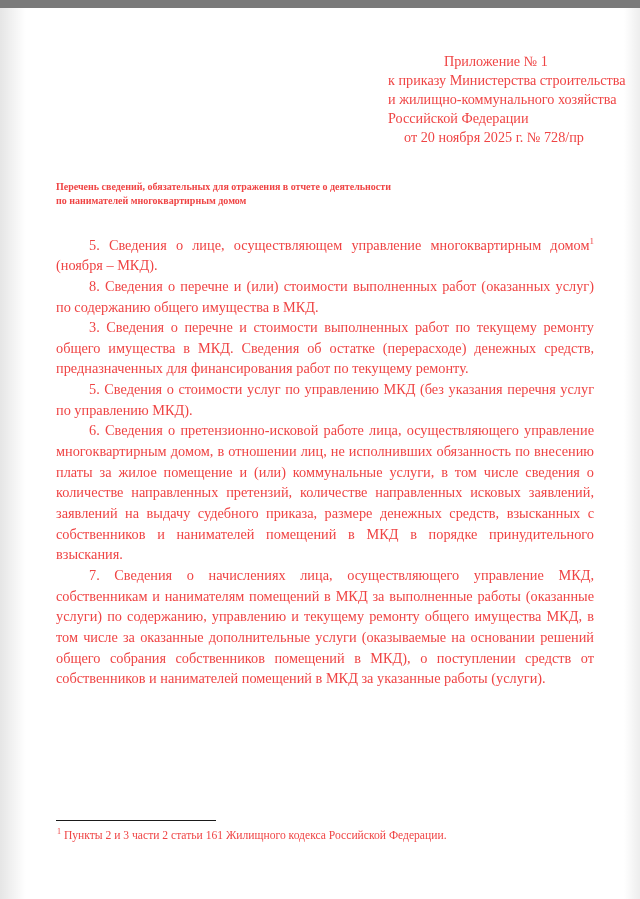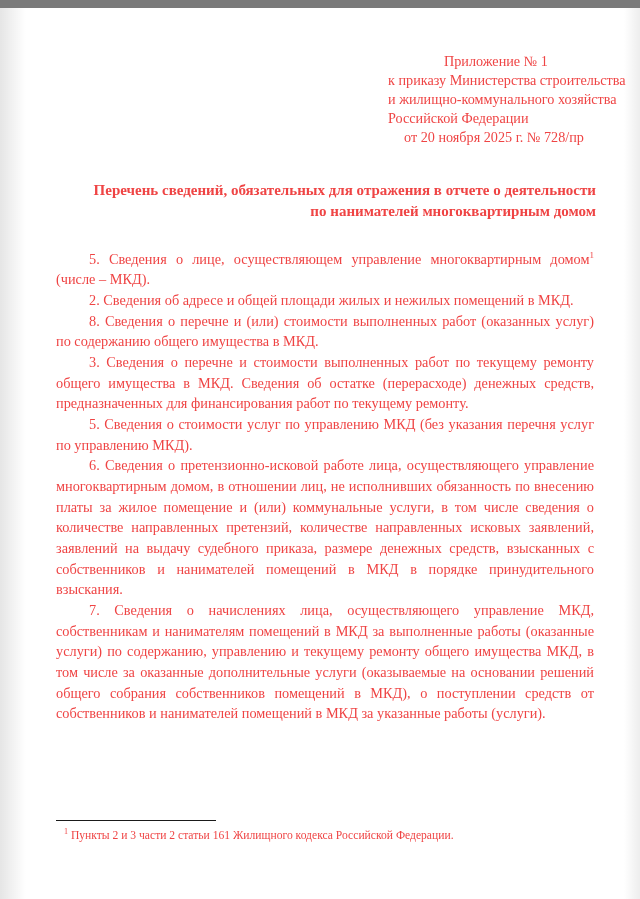--- a/index.html
+++ b/index.html
@@ -51,23 +51,23 @@
     white-space: nowrap;
   }
   .header-block .l1 {
     padding-left: 56px;
   }
   .header-block .l5 {
     padding-left: 16px;
   }
   .title {
     margin-top: 33px;
-    text-align: right;
+    text-align: left;
     font-weight: bold;
-    font-size: 15px;
+    font-size: 10px;
     line-height: 1.42;
     width: 540px;
   }
   .body-text {
     margin-top: 26px;
     font-size: 14.3px;
     line-height: 1.445;
     text-align: justify;
     width: 538px;
   }
@@ -84,21 +84,21 @@
   .footnote-rule {
     position: absolute;
     left: 56px;
     top: 812px;
     width: 160px;
     height: 0;
     border-top: 1px solid #1a1a1a;
   }
   .footnote {
     position: absolute;
-    left: 64px;
+    left: 57px;
     top: 820px;
     width: 540px;
     font-size: 11.6px;
     line-height: 1.3;
   }
   .footnote sup {
     font-size: 8px;
   }
 </style>
 </head>
@@ -115,22 +115,21 @@
       <div class="line l4">Российской Федерации</div>
       <div class="line l5">от 20 ноября 2025 г. № 728/пр</div>
     </div>
 
     <div class="title">
       <div>Перечень сведений, обязательных для отражения в отчете о деятельности</div>
       <div>по нанимателей многоквартирным домом</div>
     </div>
 
     <div class="body-text">
-      <p><span>5. Сведения о лице, осуществляющем управление многоквартирным домом</span><sup>1</sup> <span>(числе – МКД).</span></p>
-      <p>2. Сведения об адресе и общей площади жилых и нежилых помещений в МКД.</p>
+      <p><span>5. Сведения о лице, осуществляющем управление многоквартирным домом</span><sup>1</sup> <span>(ноября – МКД).</span></p>
       <p>8. Сведения о перечне и (или) стоимости выполненных работ (оказанных услуг) по содержанию общего имущества в МКД.</p>
       <p>3. Сведения о перечне и стоимости выполненных работ по текущему ремонту общего имущества в МКД. Сведения об остатке (перерасходе) денежных средств, предназначенных для финансирования работ по текущему ремонту.</p>
       <p>5. Сведения о стоимости услуг по управлению МКД (без указания перечня услуг по управлению МКД).</p>
       <p>6. Сведения о претензионно-исковой работе лица, осуществляющего управление многоквартирным домом, в отношении лиц, не исполнивших обязанность по внесению платы за жилое помещение и (или) коммунальные услуги, в том числе сведения о количестве направленных претензий, количестве направленных исковых заявлений, заявлений на выдачу судебного приказа, размере денежных средств, взысканных с собственников и нанимателей помещений в МКД в порядке принудительного взыскания.</p>
       <p>7. Сведения о начислениях лица, осуществляющего управление МКД, собственникам и нанимателям помещений в МКД за выполненные работы (оказанные услуги) по содержанию, управлению и текущему ремонту общего имущества МКД, в том числе за оказанные дополнительные услуги (оказываемые на основании решений общего собрания собственников помещений в МКД), о поступлении средств от собственников и нанимателей помещений в МКД за указанные работы (услуги).</p>
     </div>
 
   </div>
 
   <div class="footnote-rule"></div>

